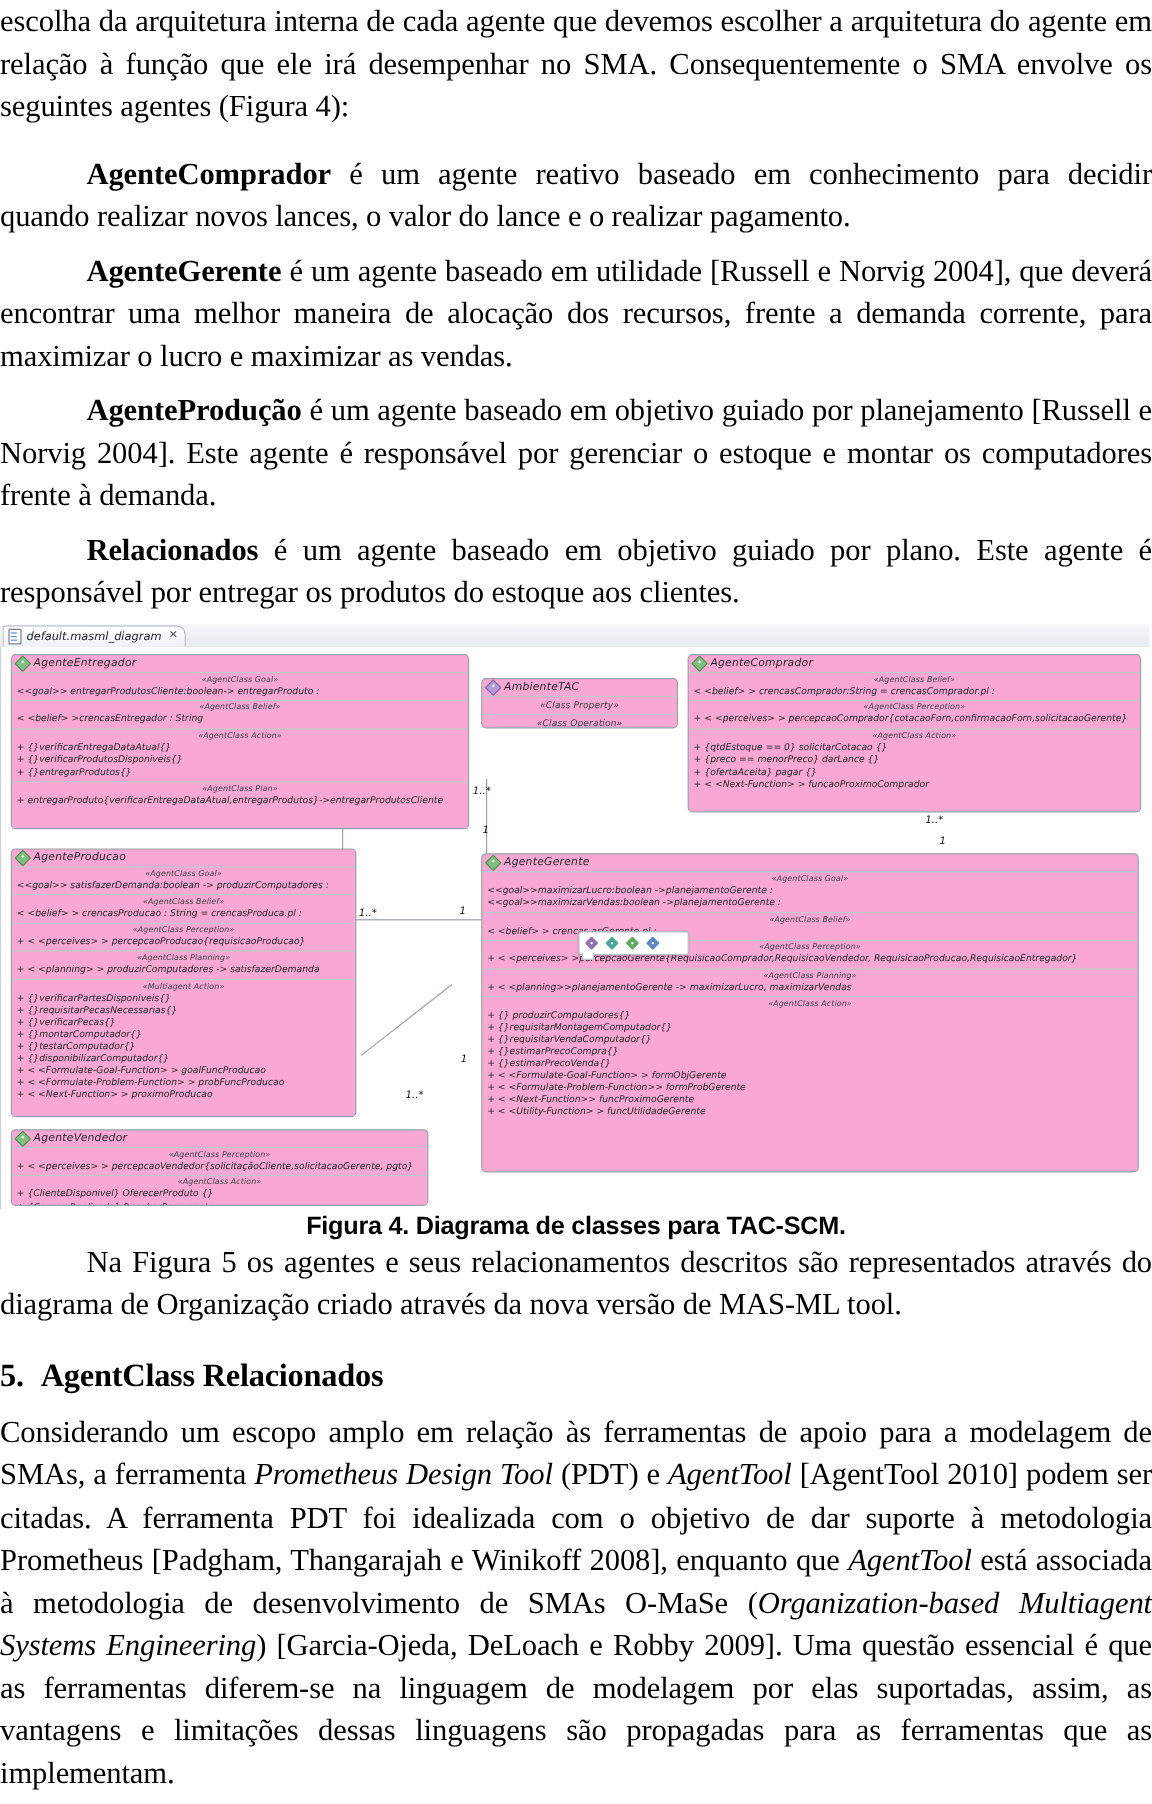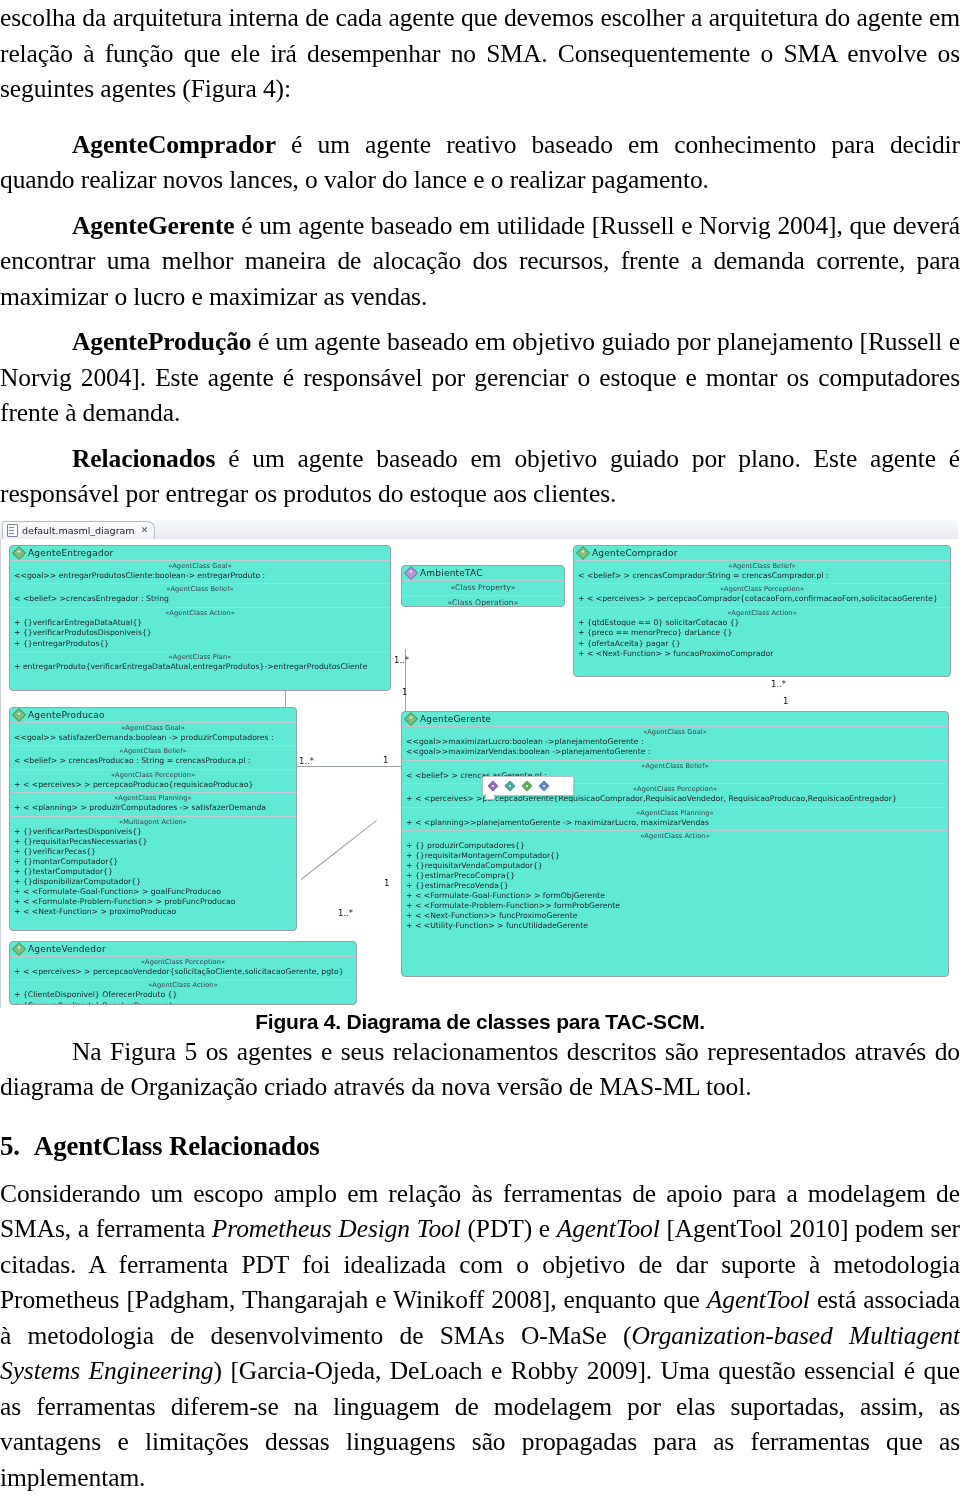--- a/index.html
+++ b/index.html
@@ -30,20 +30,21 @@
 
   .gap-s{height:10px;}
 
   
   .figwrap{
     position:relative;
     width:960px;
     height:490px;
     margin-top:8px;
     background:#ffffff;
+    font-style:italic;
   }
   .eclipse{
     position:absolute;left:0;top:0;width:958px;height:488px;
     background:#ffffff;
     font-family:"DejaVu Sans", sans-serif;
     overflow:hidden;
   }
   
   .tabstrip{
     position:absolute;left:0;top:0;width:958px;height:19px;
@@ -77,21 +78,21 @@
   
   .canvas{
     position:absolute;left:0;top:19px;width:958px;height:469px;
     background:#ffffff;
     border-left:1px solid #ced3da;
   }
 
   
   .umlbox{
     position:absolute;
-    background:#5eead4;
+    background:#f9a8d4;
     border:1px solid #9aa1ab;
     border-radius:4px;
     box-sizing:border-box;
     font-size:7.6px;
     color:#1d2126;
     overflow:hidden;
   }
   .umlbox .titlebar{
     display:flex;align-items:center;gap:4px;
     padding:2px 4px 2px 4px;

